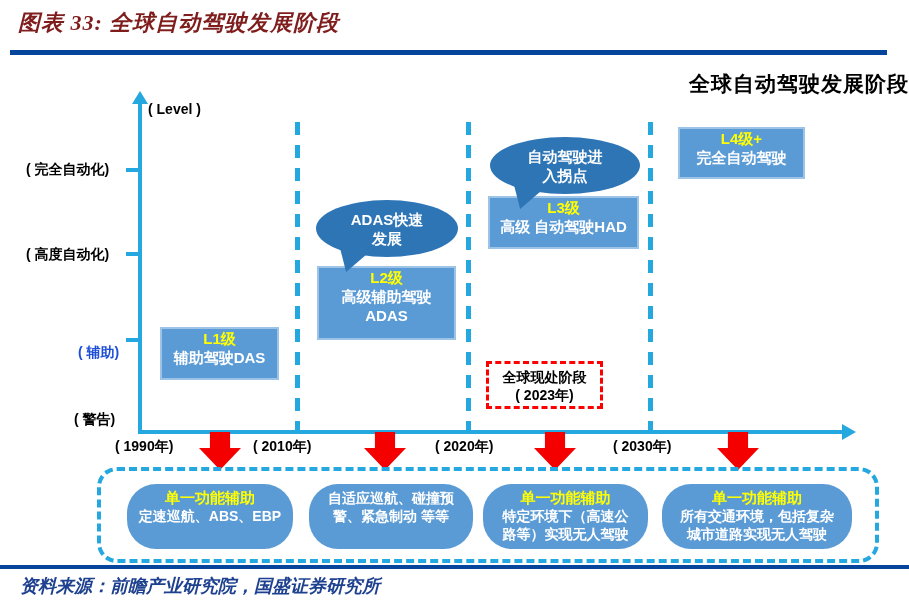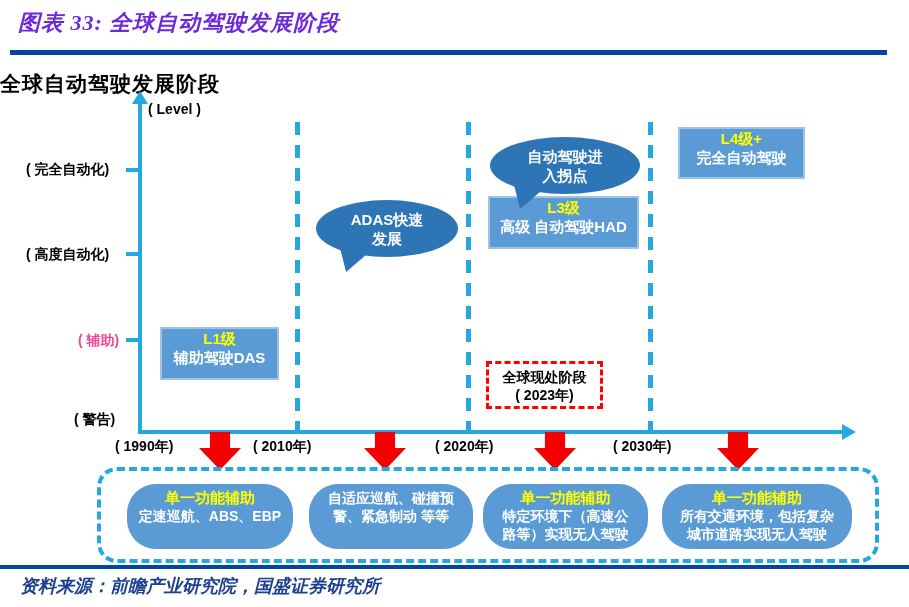--- a/index.html
+++ b/index.html
@@ -3,34 +3,34 @@
 <meta charset="utf-8">
 <style>
   * { margin:0; padding:0; box-sizing:border-box; }
   body { background:#ffffff; font-family:"Liberation Sans", sans-serif; }
   .canvas { position:relative; width:909px; height:607px; background:#ffffff; overflow:hidden; }
 
   
   .caption {
     position:absolute; left:18px; top:8px;
     font-family:"Liberation Serif", serif; font-style:italic; font-weight:700;
-    font-size:22px; color:#6d28d9; letter-spacing:1px;
+    font-size:22px; color:#7f1d1d; letter-spacing:1px;
   }
   .hrule { position:absolute; background:#05459B; }
   .source {
     position:absolute; left:20px; top:574px;
     font-family:"Liberation Serif", serif; font-style:italic; font-weight:700;
     font-size:18px; color:#1E418F;
   }
 
   
-  .chart-title { position:absolute; left:0; right:0; top:70px; text-align:left;
+  .chart-title { position:absolute; left:0; right:0; top:70px; text-align:right;
     font-weight:700; font-size:21px; color:#000; letter-spacing:1px; }
   .lbl { position:absolute; font-weight:700; font-size:14px; color:#000; white-space:nowrap; }
-  .lbl.red { color:#ec4899; }
+  .lbl.red { color:#1d4ed8;margin-top:12px; }
 
   
   .vaxis { position:absolute; left:138px; top:102px; width:4px; height:332px; background:#25A8E0; }
   .haxis { position:absolute; left:138px; top:430px; width:706px; height:4px; background:#25A8E0; }
   .arrow-up { position:absolute; left:132px; top:91px; width:0; height:0;
     border-left:8px solid transparent; border-right:8px solid transparent; border-bottom:13px solid #25A8E0; }
   .arrow-right { position:absolute; left:842px; top:424px; width:0; height:0;
     border-top:8px solid transparent; border-bottom:8px solid transparent; border-left:14px solid #25A8E0; }
   .ytick { position:absolute; left:126px; width:14px; height:4px; background:#25A8E0; }
 
@@ -98,20 +98,25 @@
   <div class="lbl" style="left:115px; top:438px;">( 1990年)</div>
   <div class="lbl" style="left:253px; top:438px;">( 2010年)</div>
   <div class="lbl" style="left:435px; top:438px;">( 2020年)</div>
   <div class="lbl" style="left:613px; top:438px;">( 2030年)</div>
 
   <div class="stage" style="left:160px; top:327px; width:119px; height:53px;">
     <div class="t">L1级</div>
     <div>辅助驾驶DAS</div>
   </div>
 
+  <div class="stage" style="left:317px; top:266px; width:139px; height:74px;">
+    <div class="t">L2级</div>
+    <div>高级辅助驾驶</div>
+    <div>ADAS</div>
+  </div>
 
   <div class="stage" style="left:488px; top:196px; width:151px; height:53px;">
     <div class="t">L3级</div>
     <div>高级 自动驾驶HAD</div>
   </div>
 
   <div class="stage" style="left:678px; top:127px; width:127px; height:52px;">
     <div class="t">L4级+</div>
     <div>完全自动驾驶</div>
   </div>

